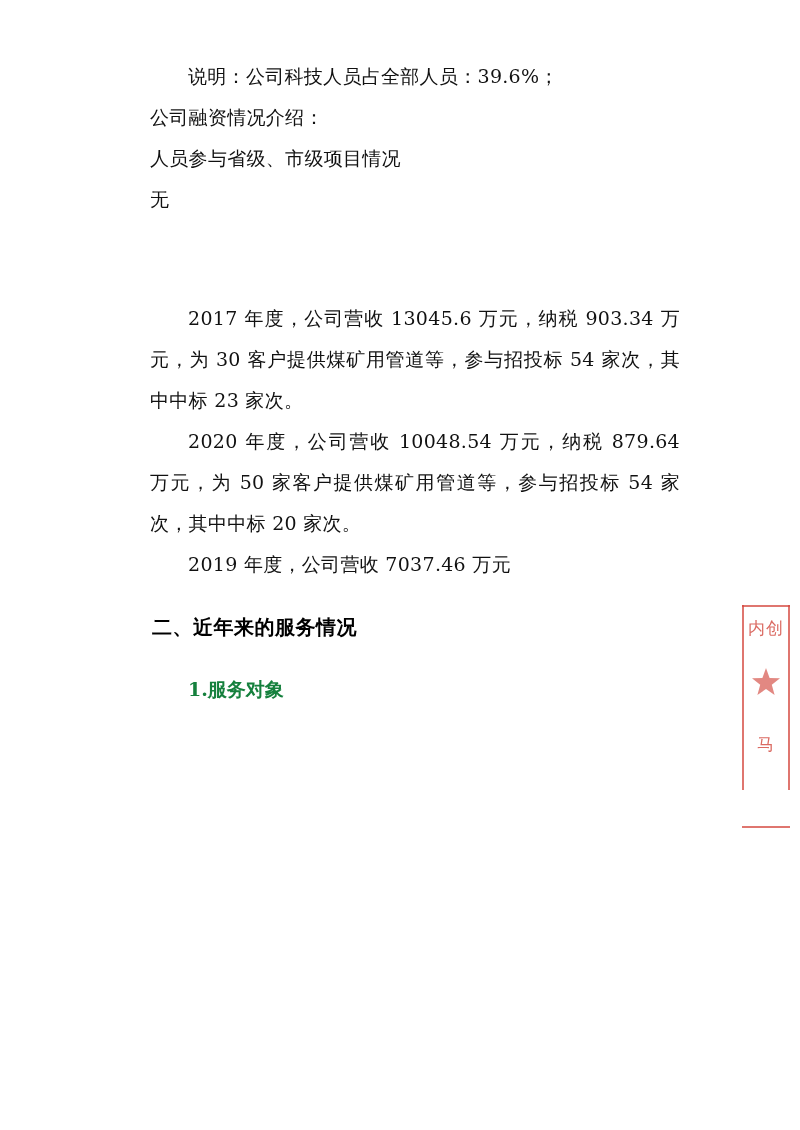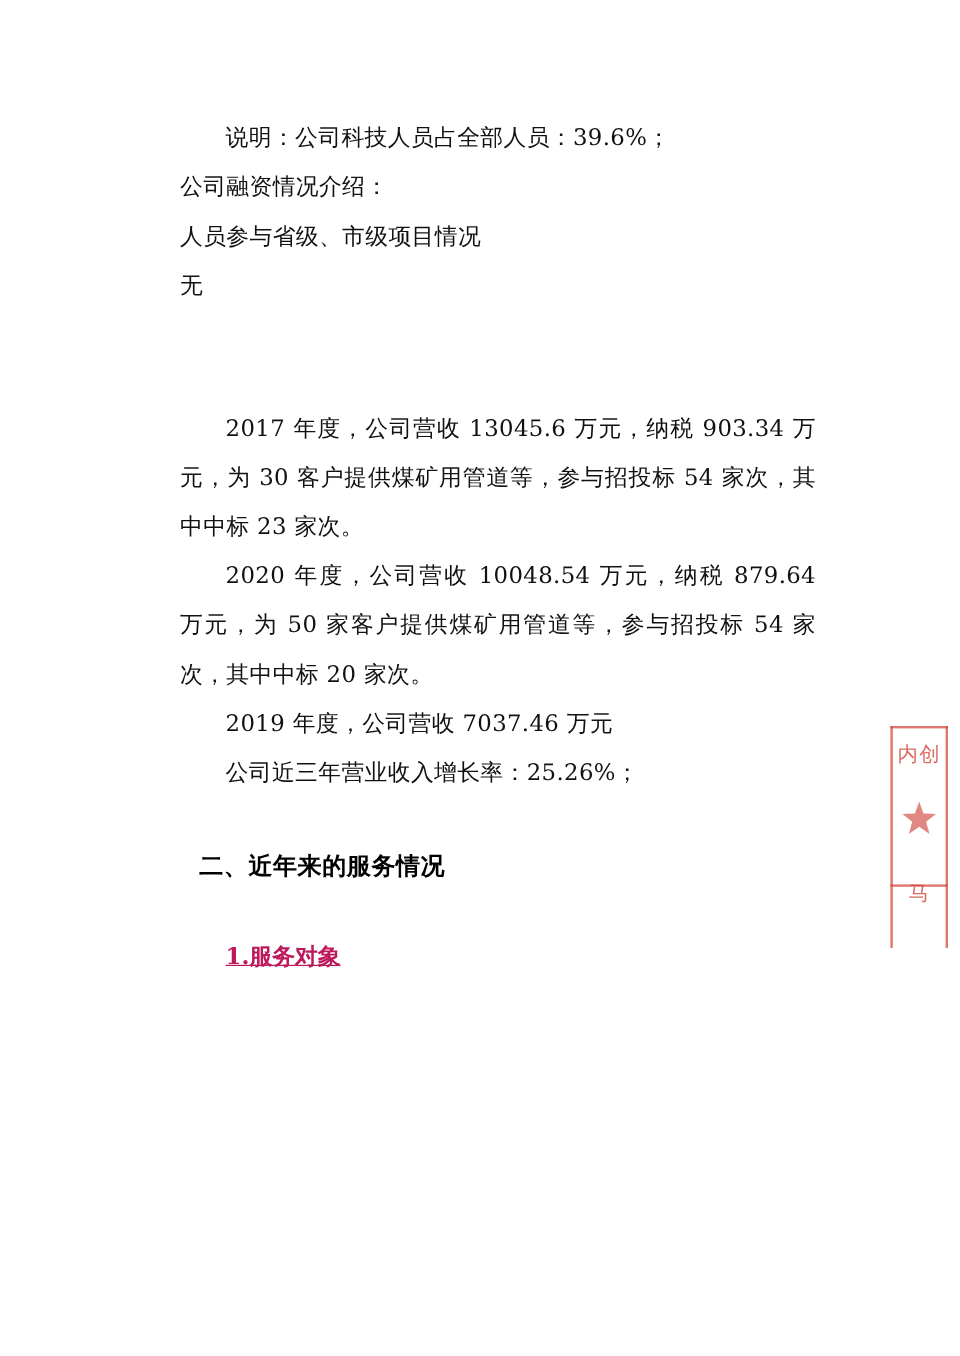--- a/index.html
+++ b/index.html
@@ -13,21 +13,21 @@
     font-family: "DejaVu Serif", "Liberation Serif", serif;
     color: #1a1a1a;
     position: relative;
     overflow: hidden;
   }
   .page {
     position: relative;
     width: 800px;
     height: 1130px;
     box-sizing: border-box;
-    padding: 95px 120px 0 150px;
+    padding: 56px 120px 0 150px;
   }
   .para {
     font-size: 19px;
     line-height: 41px;
     letter-spacing: 0.3px;
     margin: 0;
     text-align: justify;
     color: #111111;
   }
   .indent {
@@ -36,41 +36,40 @@
   .noindent {
     text-indent: 0;
   }
   .gap-small { height: 8px; }
   .gap-block { height: 78px; }
   .gap-mid { height: 20px; }
   .section-heading {
     font-size: 20px;
     font-weight: bold;
     line-height: 40px;
-    margin: 16px;
+    margin: 2px;
     text-indent: 0;
     color: #000000;
     letter-spacing: 0.5px;
   }
   .sub-heading {
     font-size: 19px;
     font-weight: bold;
     line-height: 40px;
     margin: 0;
     text-indent: 2em;
-    color: #be185d;
-    text-decoration: underline;
+    color: #15803d;
   }
   
   .stamp {
     position: absolute;
     right: 8px;
     top: 605px;
     width: 52px;
-    height: 134px;
+    height: 223px;
     pointer-events: none;
   }
   .stamp-border-l, .stamp-border-r {
     position: absolute;
     top: 0;
     width: 2px;
     height: 185px;
     background: #d4483f;
     opacity: 0.75;
   }
@@ -118,21 +117,20 @@
   <p class="para indent">说明：公司科技人员占全部人员：39.6%；</p>
   <p class="para noindent">公司融资情况介绍：</p>
   <p class="para noindent">人员参与省级、市级项目情况</p>
   <p class="para noindent">无</p>
 
   <div class="gap-block"></div>
 
   <p class="para indent">2017 年度，公司营收 13045.6 万元，纳税 903.34 万元，为 30 客户提供煤矿用管道等，参与招投标 54 家次，其中中标 23 家次。</p>
   <p class="para indent">2020 年度，公司营收 10048.54 万元，纳税 879.64 万元，为 50 家客户提供煤矿用管道等，参与招投标 54 家次，其中中标 20 家次。</p>
   <p class="para indent">2019 年度，公司营收 7037.46 万元</p>
-  <p class="para indent">公司近三年营业收入增长率：25.26%；</p>
 
   <div class="gap-mid"></div>
 
   <h2 class="section-heading">二、近年来的服务情况</h2>
 
   <div class="gap-mid"></div>
 
   <h3 class="sub-heading">1.服务对象</h3>
 
   <div class="gap-small"></div>

